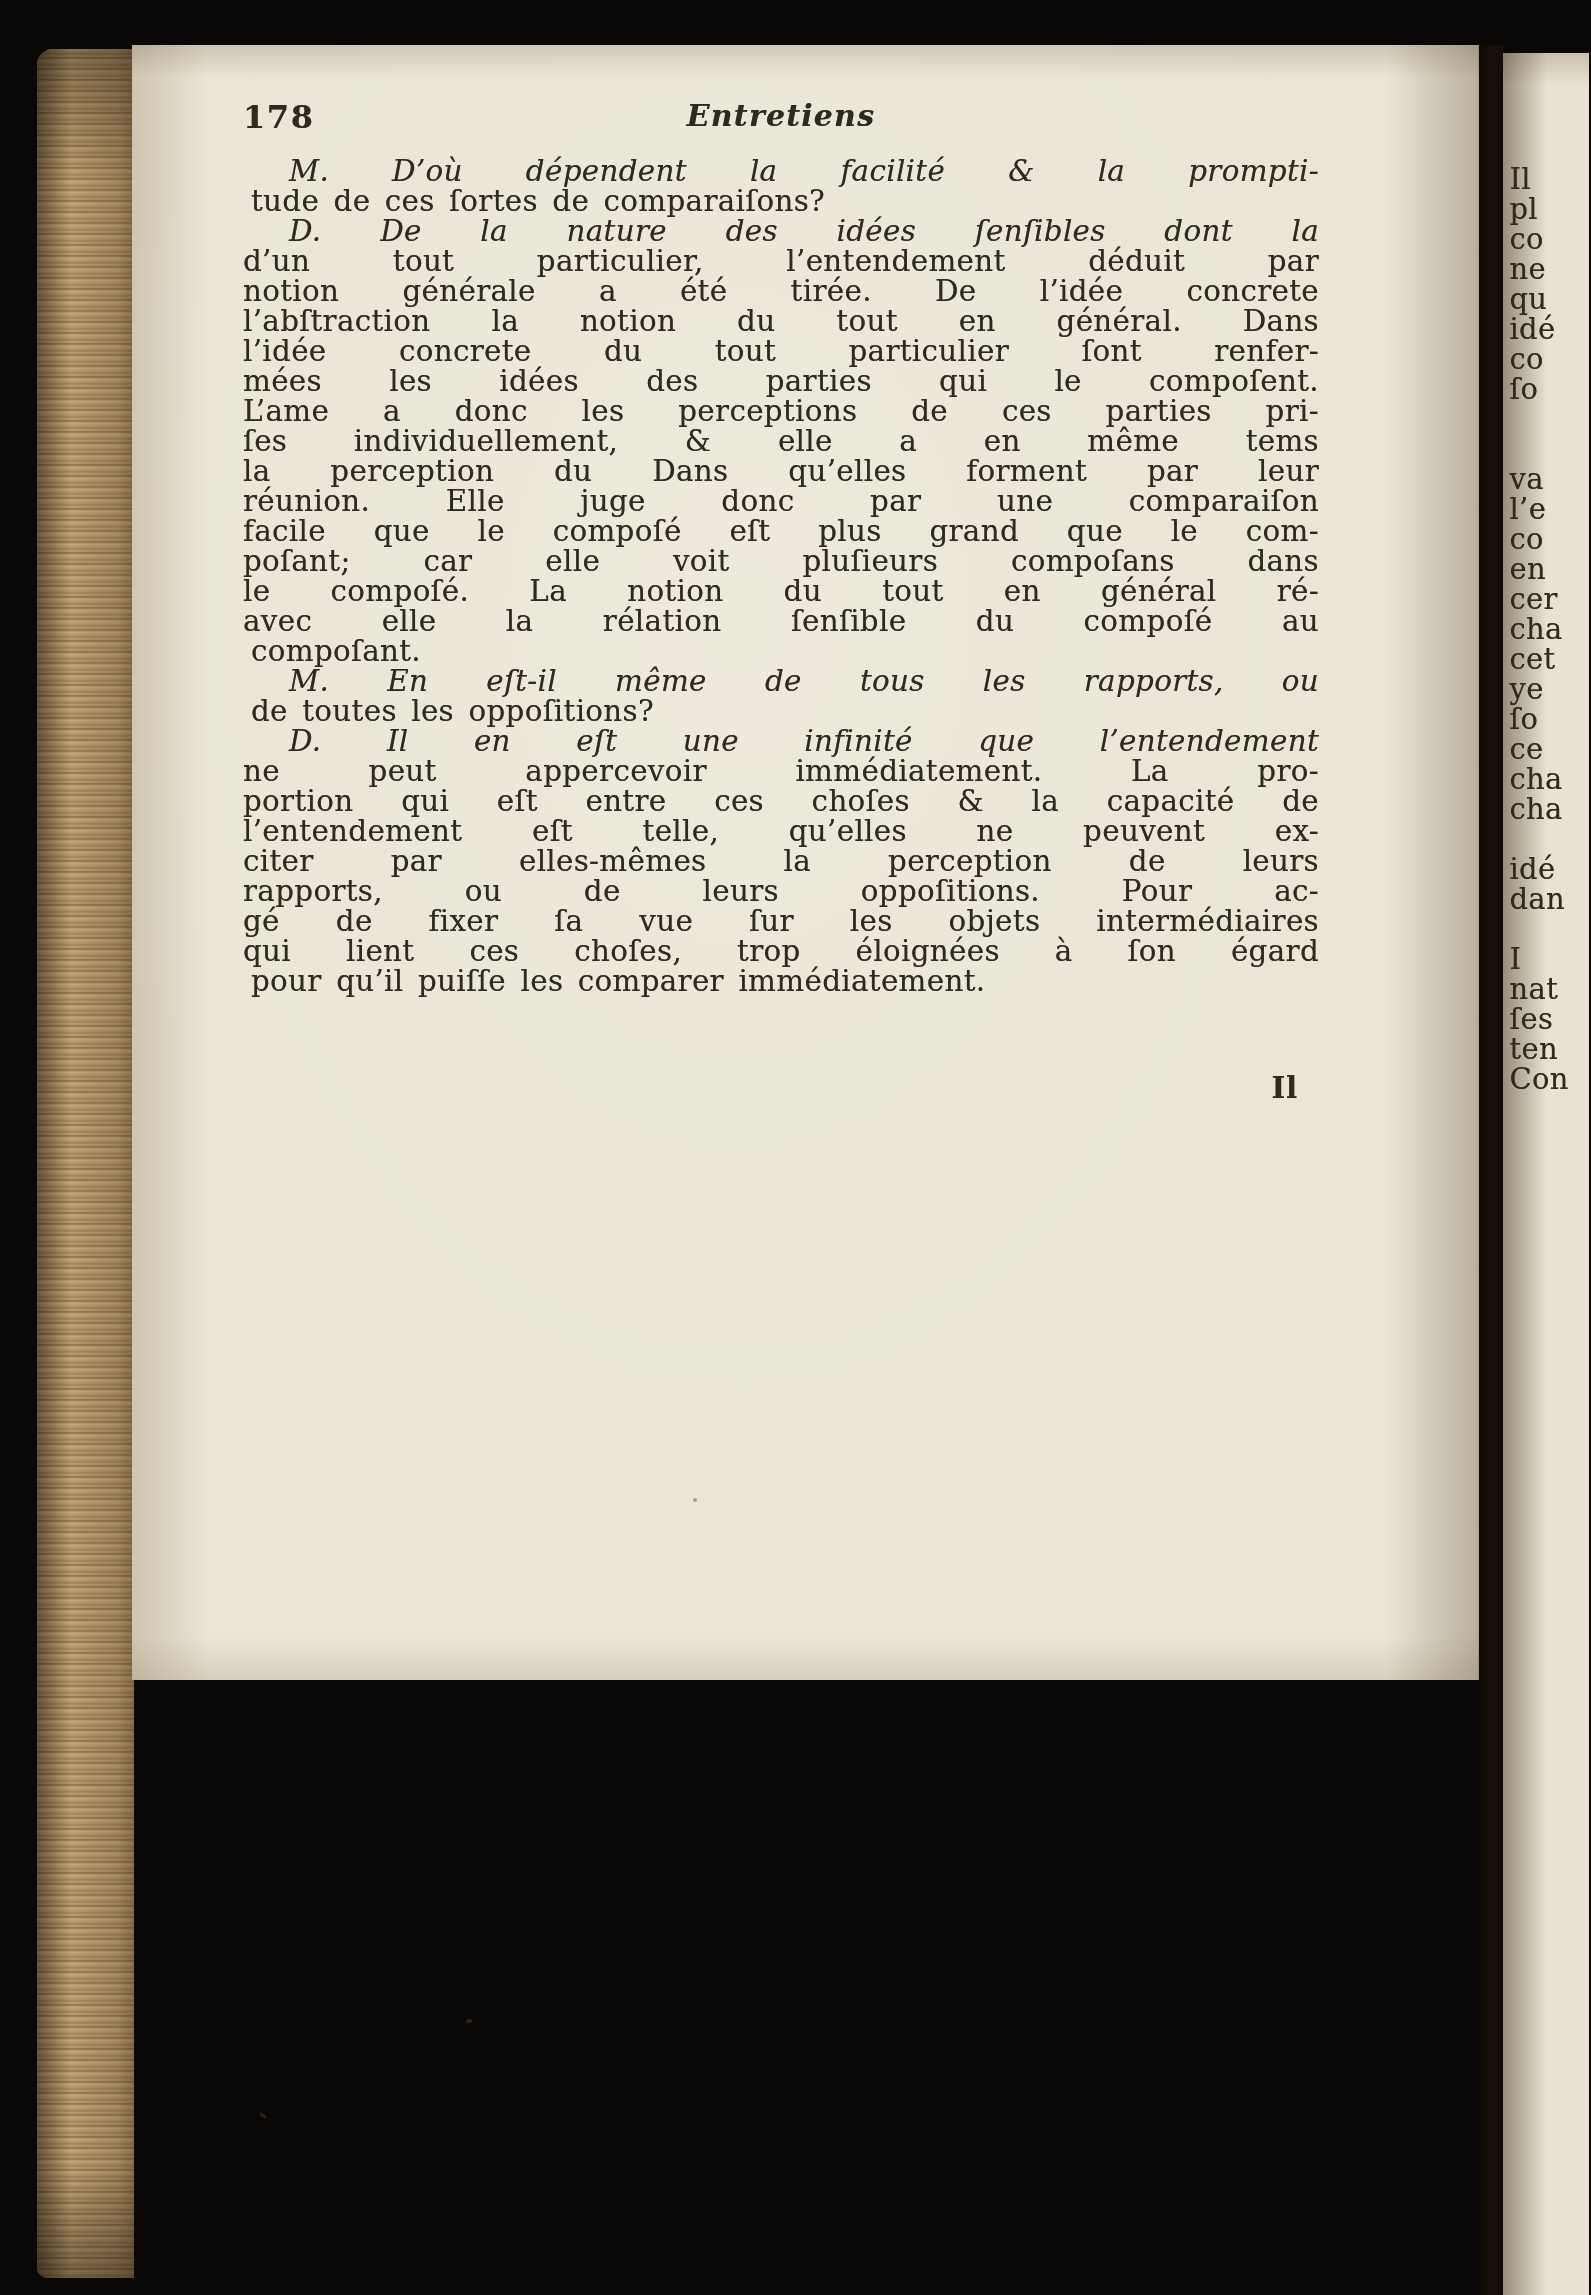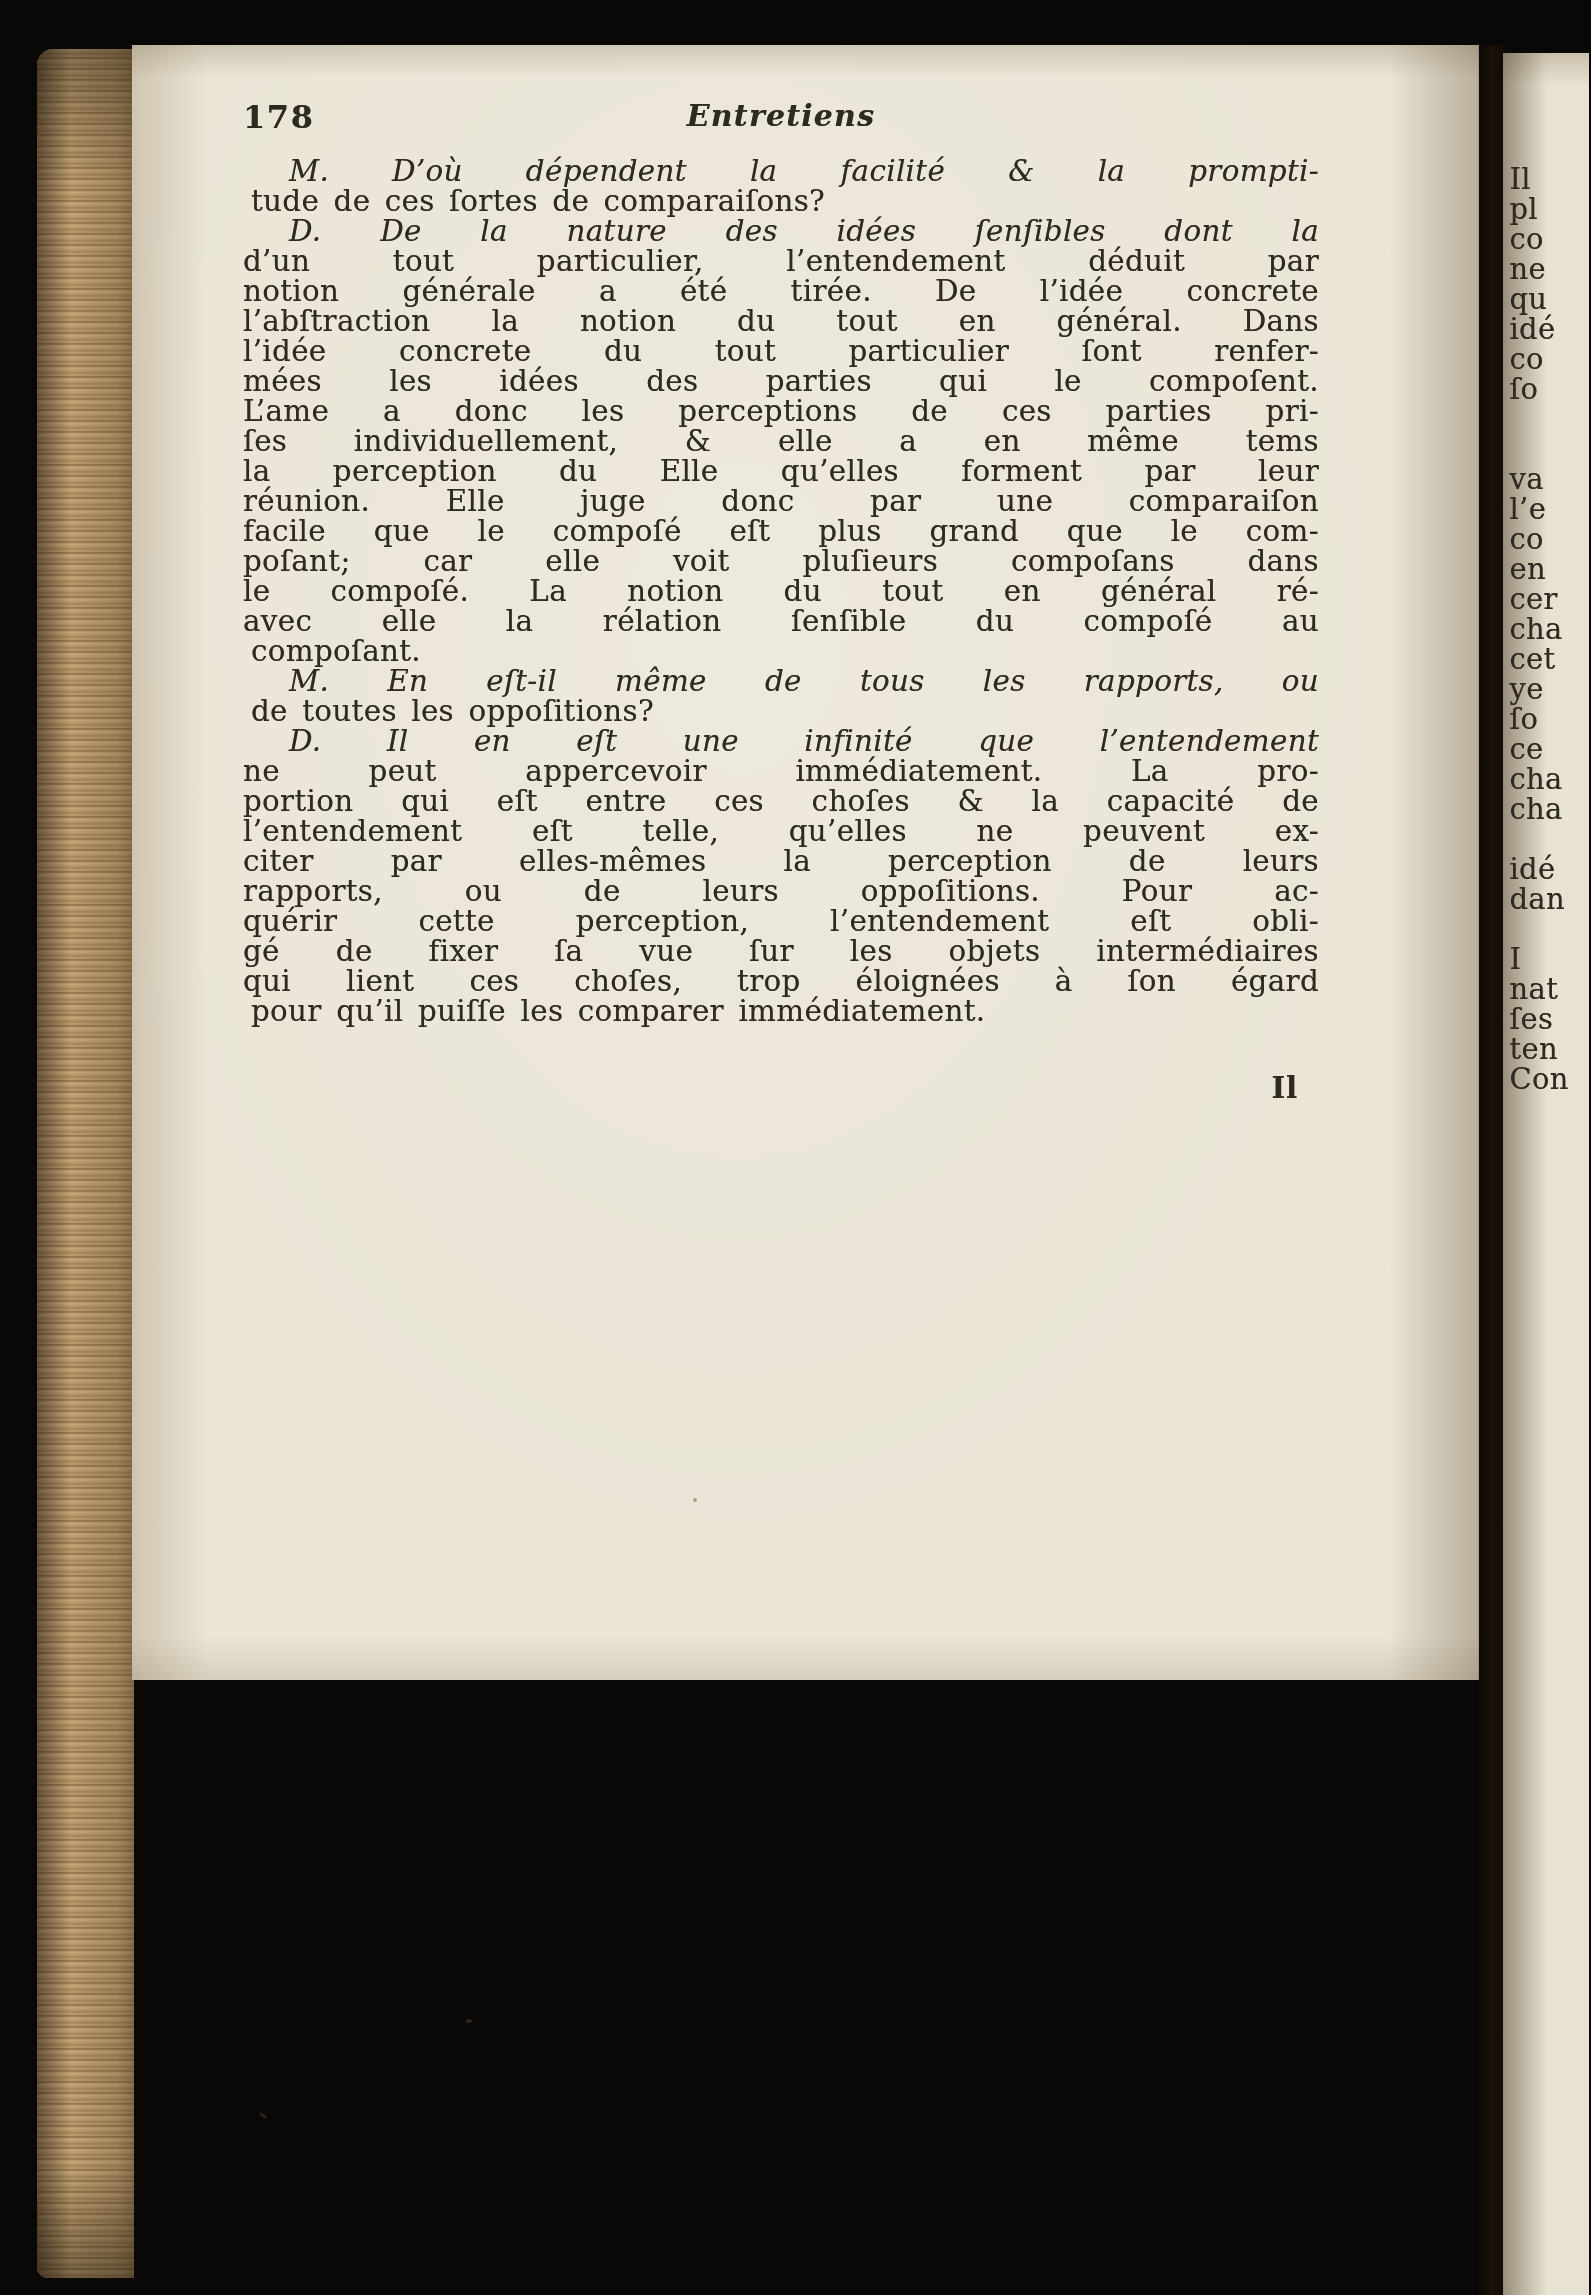--- a/index.html
+++ b/index.html
@@ -190,40 +190,39 @@
         </div>
         <div class="para">
           <div class="line first">D. De la nature des idées ſenſibles dont la</div>
           <div class="line">d’un tout particulier, l’entendement déduit par</div>
           <div class="line">notion générale a été tirée. De l’idée concrete</div>
           <div class="line">l’abſtraction la notion du tout en général. Dans</div>
           <div class="line">l’idée concrete du tout particulier ſont renfer-</div>
           <div class="line">mées les idées des parties qui le compoſent.</div>
           <div class="line">L’ame a donc les perceptions de ces parties pri-</div>
           <div class="line">ſes individuellement, &amp; elle a en même tems</div>
-          <div class="line">la perception du Elle qu’elles forment par leur</div>
+          <div class="line">la perception du Dans qu’elles forment par leur</div>
           <div class="line">réunion. Elle juge donc par une comparaiſon</div>
           <div class="line">facile que le compoſé eſt plus grand que le com-</div>
           <div class="line">poſant; car elle voit pluſieurs compoſans dans</div>
           <div class="line">le compoſé. La notion du tout en général ré-</div>
           <div class="line">avec elle la rélation ſenſible du compoſé au</div>
           <div class="line last">compoſant.</div>
         </div>
         <div class="para">
           <div class="line first">M. En eſt-il même de tous les rapports, ou</div>
           <div class="line last">de toutes les oppoſitions?</div>
         </div>
         <div class="para">
           <div class="line first">D. Il en eſt une infinité que l’entendement</div>
           <div class="line">ne peut appercevoir immédiatement. La pro-</div>
           <div class="line">portion qui eſt entre ces choſes &amp; la capacité de</div>
           <div class="line">l’entendement eſt telle, qu’elles ne peuvent ex-</div>
           <div class="line">citer par elles-mêmes la perception de leurs</div>
           <div class="line">rapports, ou de leurs oppoſitions. Pour ac-</div>
-          <div class="line">quérir cette perception, l’entendement eſt obli-</div>
           <div class="line">gé de fixer ſa vue ſur les objets intermédiaires</div>
           <div class="line">qui lient ces choſes, trop éloignées à ſon égard</div>
           <div class="line last">pour qu’il puiſſe les comparer immédiatement.</div>
         </div>
       </div>
 
     <div class="catchword">Il</div>
 
     <div class="speck s1"></div>
     <div class="speck s2"></div>

